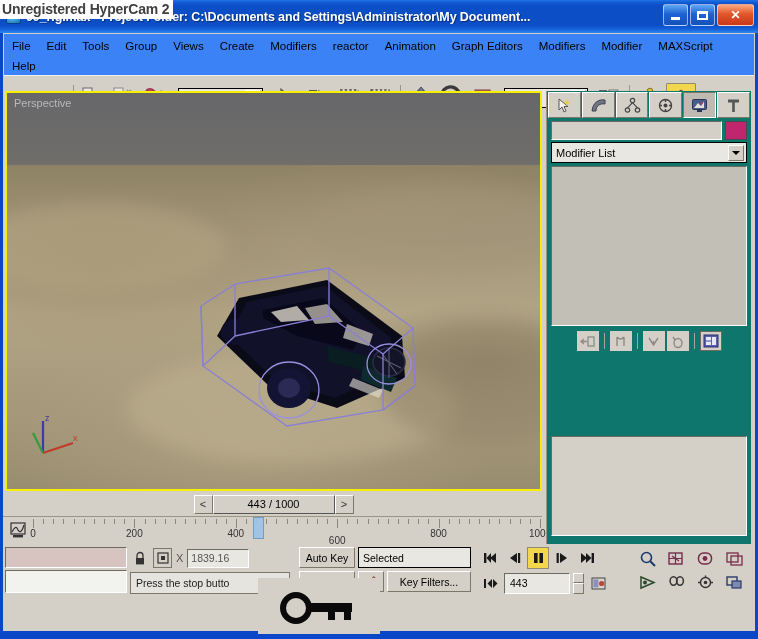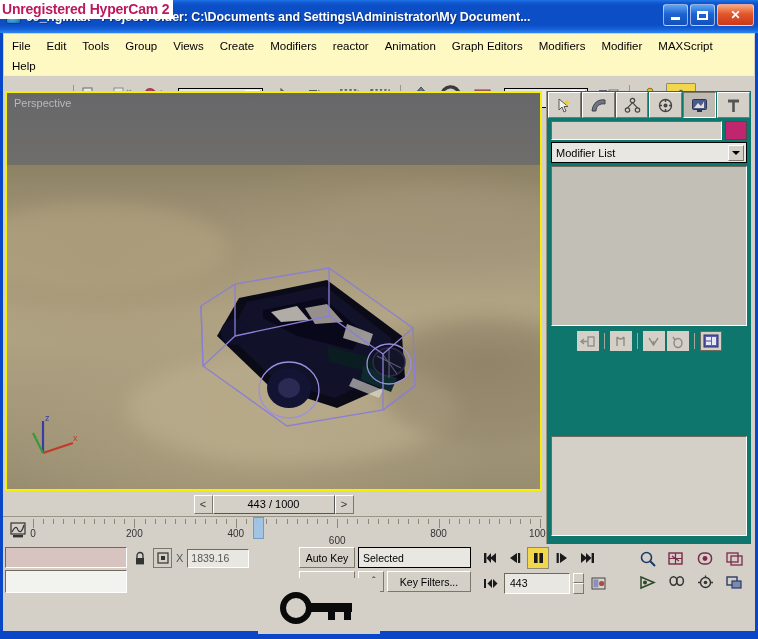--- a/index.html
+++ b/index.html
@@ -48,39 +48,39 @@
     width: 37px;
   }
   .wbtn .bar { width: 9px; height: 3px; background: #fff; margin-top: 7px; }
   .wbtn .sq { width: 11px; height: 9px; border: 2px solid #fff; border-top-width: 3px; }
 
   
   .hypercam {
     position: absolute; left: 0; top: 0;
     padding: 1px 4px 2px 2px;
     background: #ffffff;
-    color: #be185d; font-size: 14px; font-weight: bold;
+    color: #404040; font-size: 14px; font-weight: bold;
     font-family: "Liberation Sans", sans-serif;
     white-space: nowrap; z-index: 40;
     letter-spacing: -.2px;
   }
 
   
   .frame {
     position: absolute; left: 3px; top: 33px;
     width: 752px; height: 598px;
     background: #d4d0c8;
     border: 1px solid #d4d0c8;
   }
 
   
   .menubar {
     padding: 3px 5px 0 6px;
     display: flex; flex-wrap: wrap; column-gap: 12px; row-gap: 1px;
-    background: #fef9c3;
+    background: #3b82f6;
     height: 41px;
   }
   .menuitem {
     font-size: 11.5px; color: #000; line-height: 16px;
     padding: 1px 2px; white-space: nowrap;
   }
 
   
   .toolbar {
     height: 45px; background: #d4d0c8;
@@ -672,20 +672,21 @@
       <div class="lockbtn" style="border:1px solid #7b7769">
         <svg width="12" height="12" viewBox="0 0 12 12">
           <rect x="1" y="1" width="10" height="10" fill="none" stroke="#333" stroke-width="1.2"></rect>
           <rect x="4" y="4" width="4" height="4" fill="#333"></rect>
         </svg>
       </div>
       <span style="font-size:11px;color:#555">X</span>
       <div class="coordfield">1839.16</div>
     </div>
 
+    <div class="promptrow">Press the stop butto</div>
 
     <div class="keysec">
       <div style="display:flex;gap:3px;align-items:center">
         <div class="keybtn" style="width:56px">Auto Key</div>
         <div class="selcombo">
           <span>Selected</span>
           <span class="arrow"><i></i></span>
         </div>
       </div>
       <div style="display:flex;gap:3px;align-items:center;margin-top:3px">

